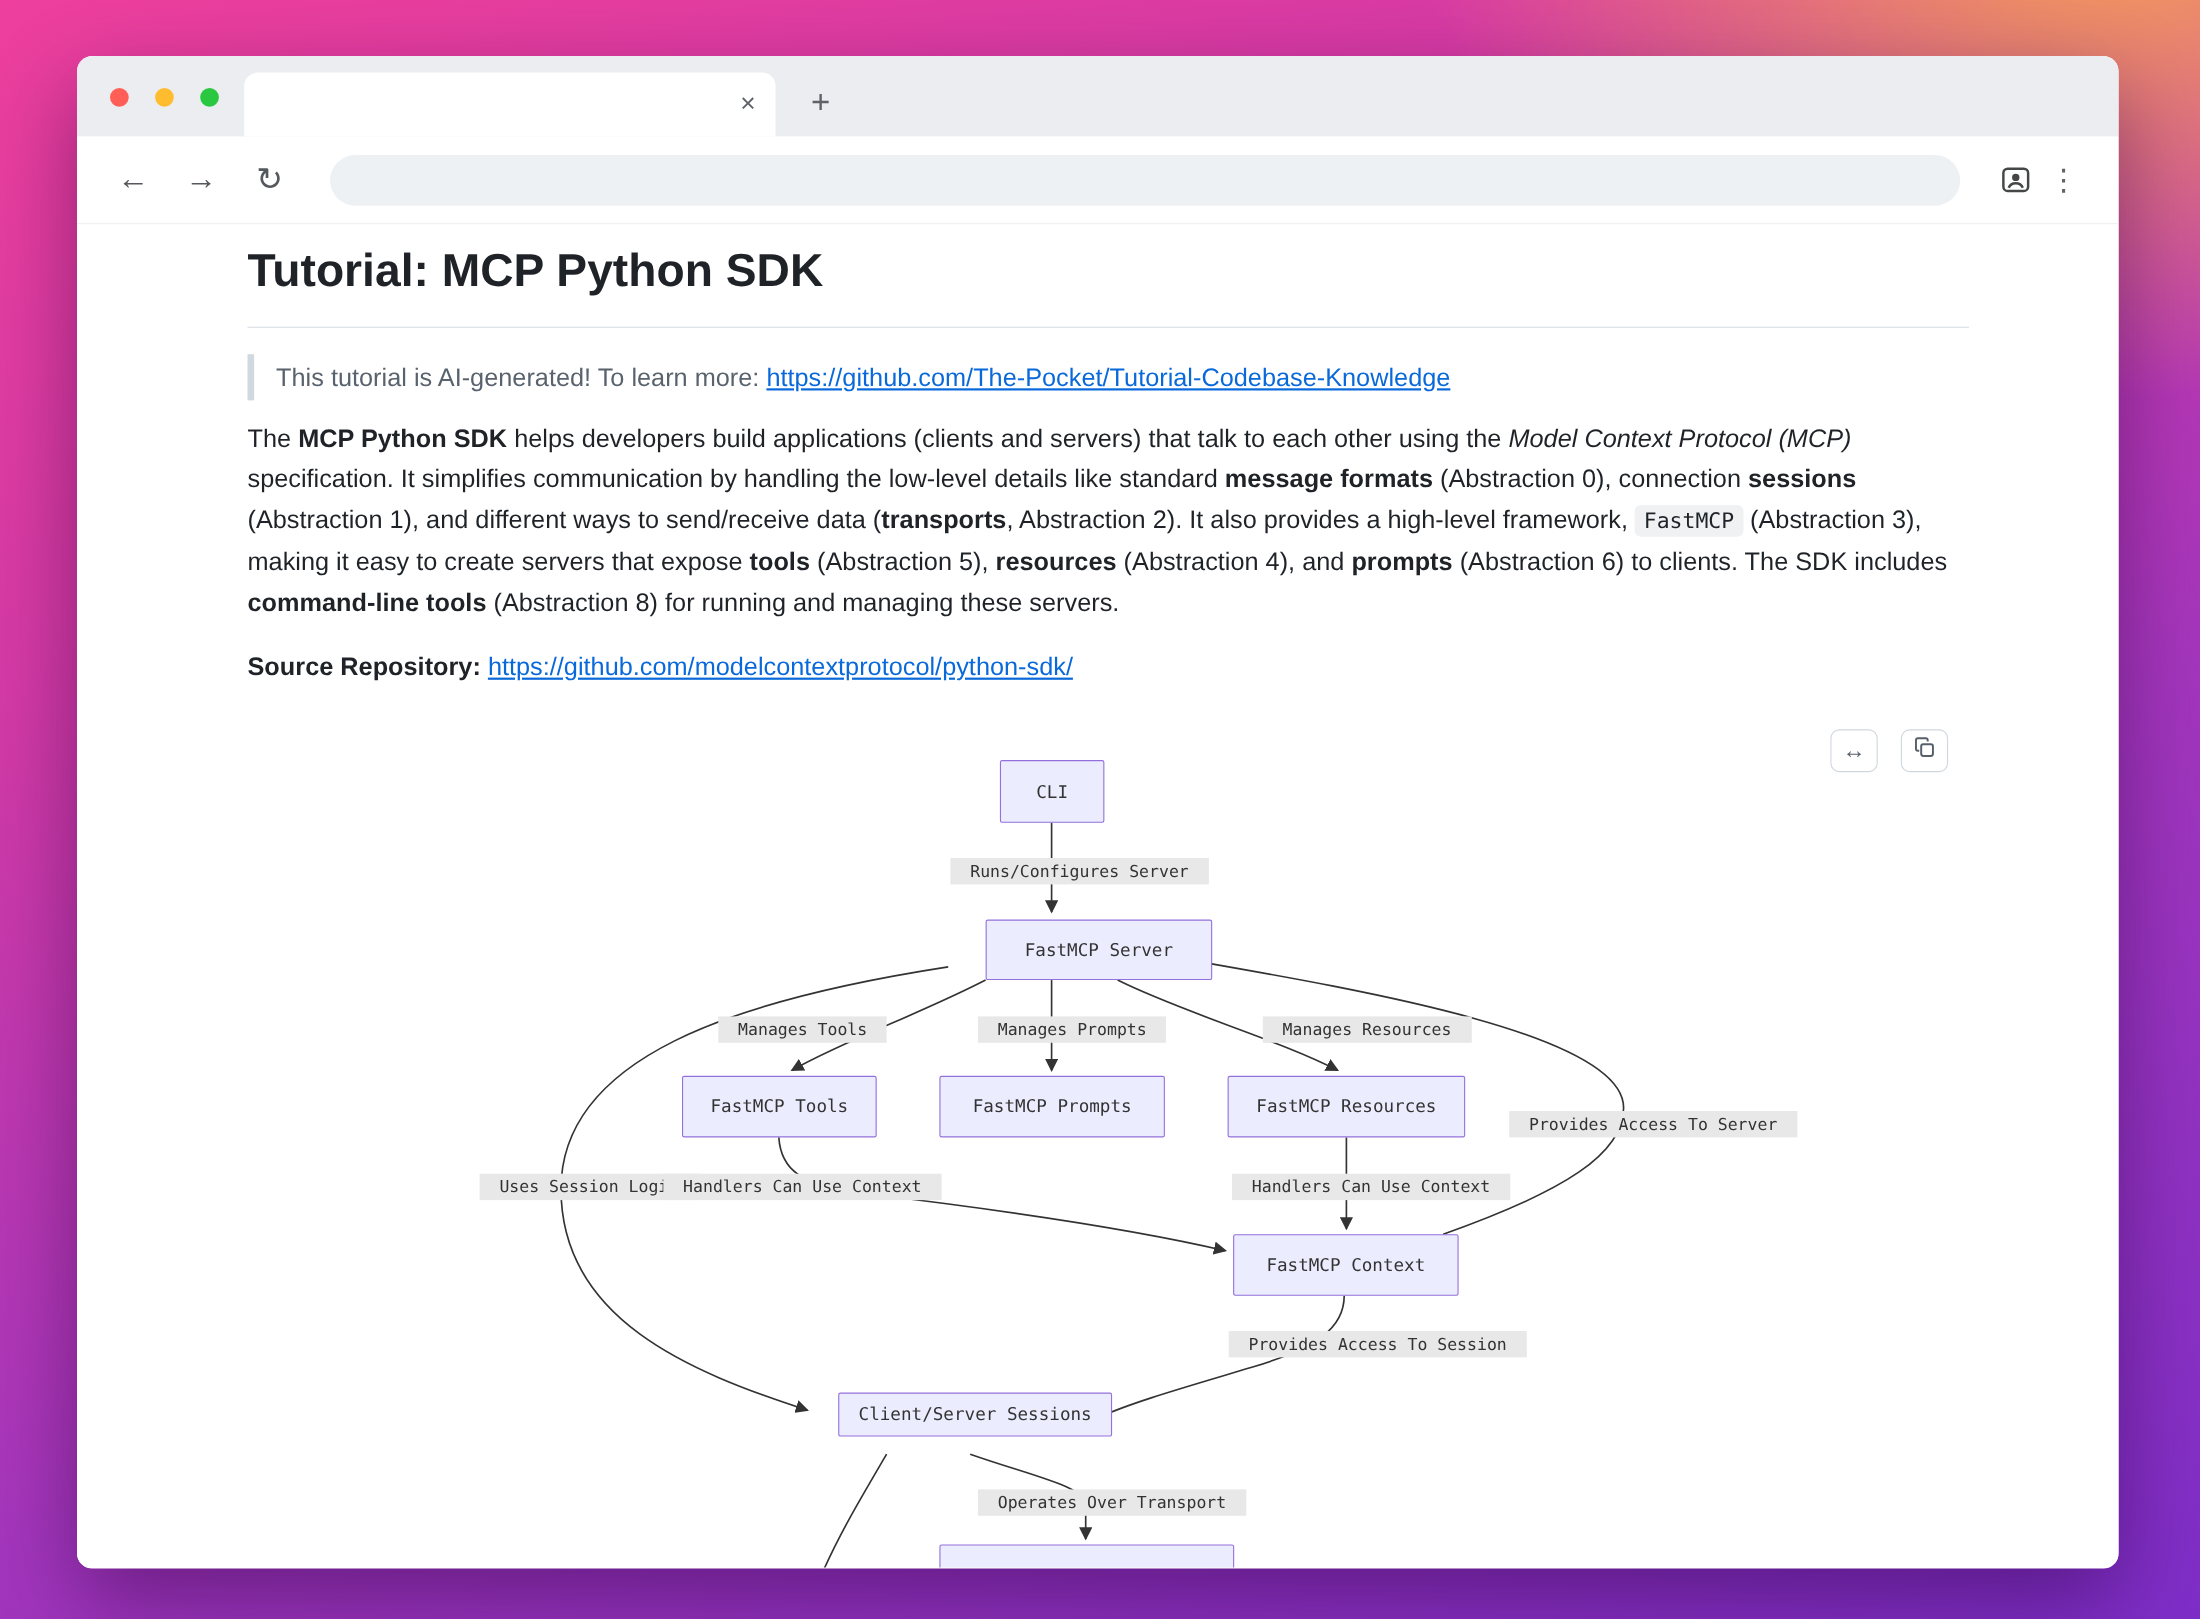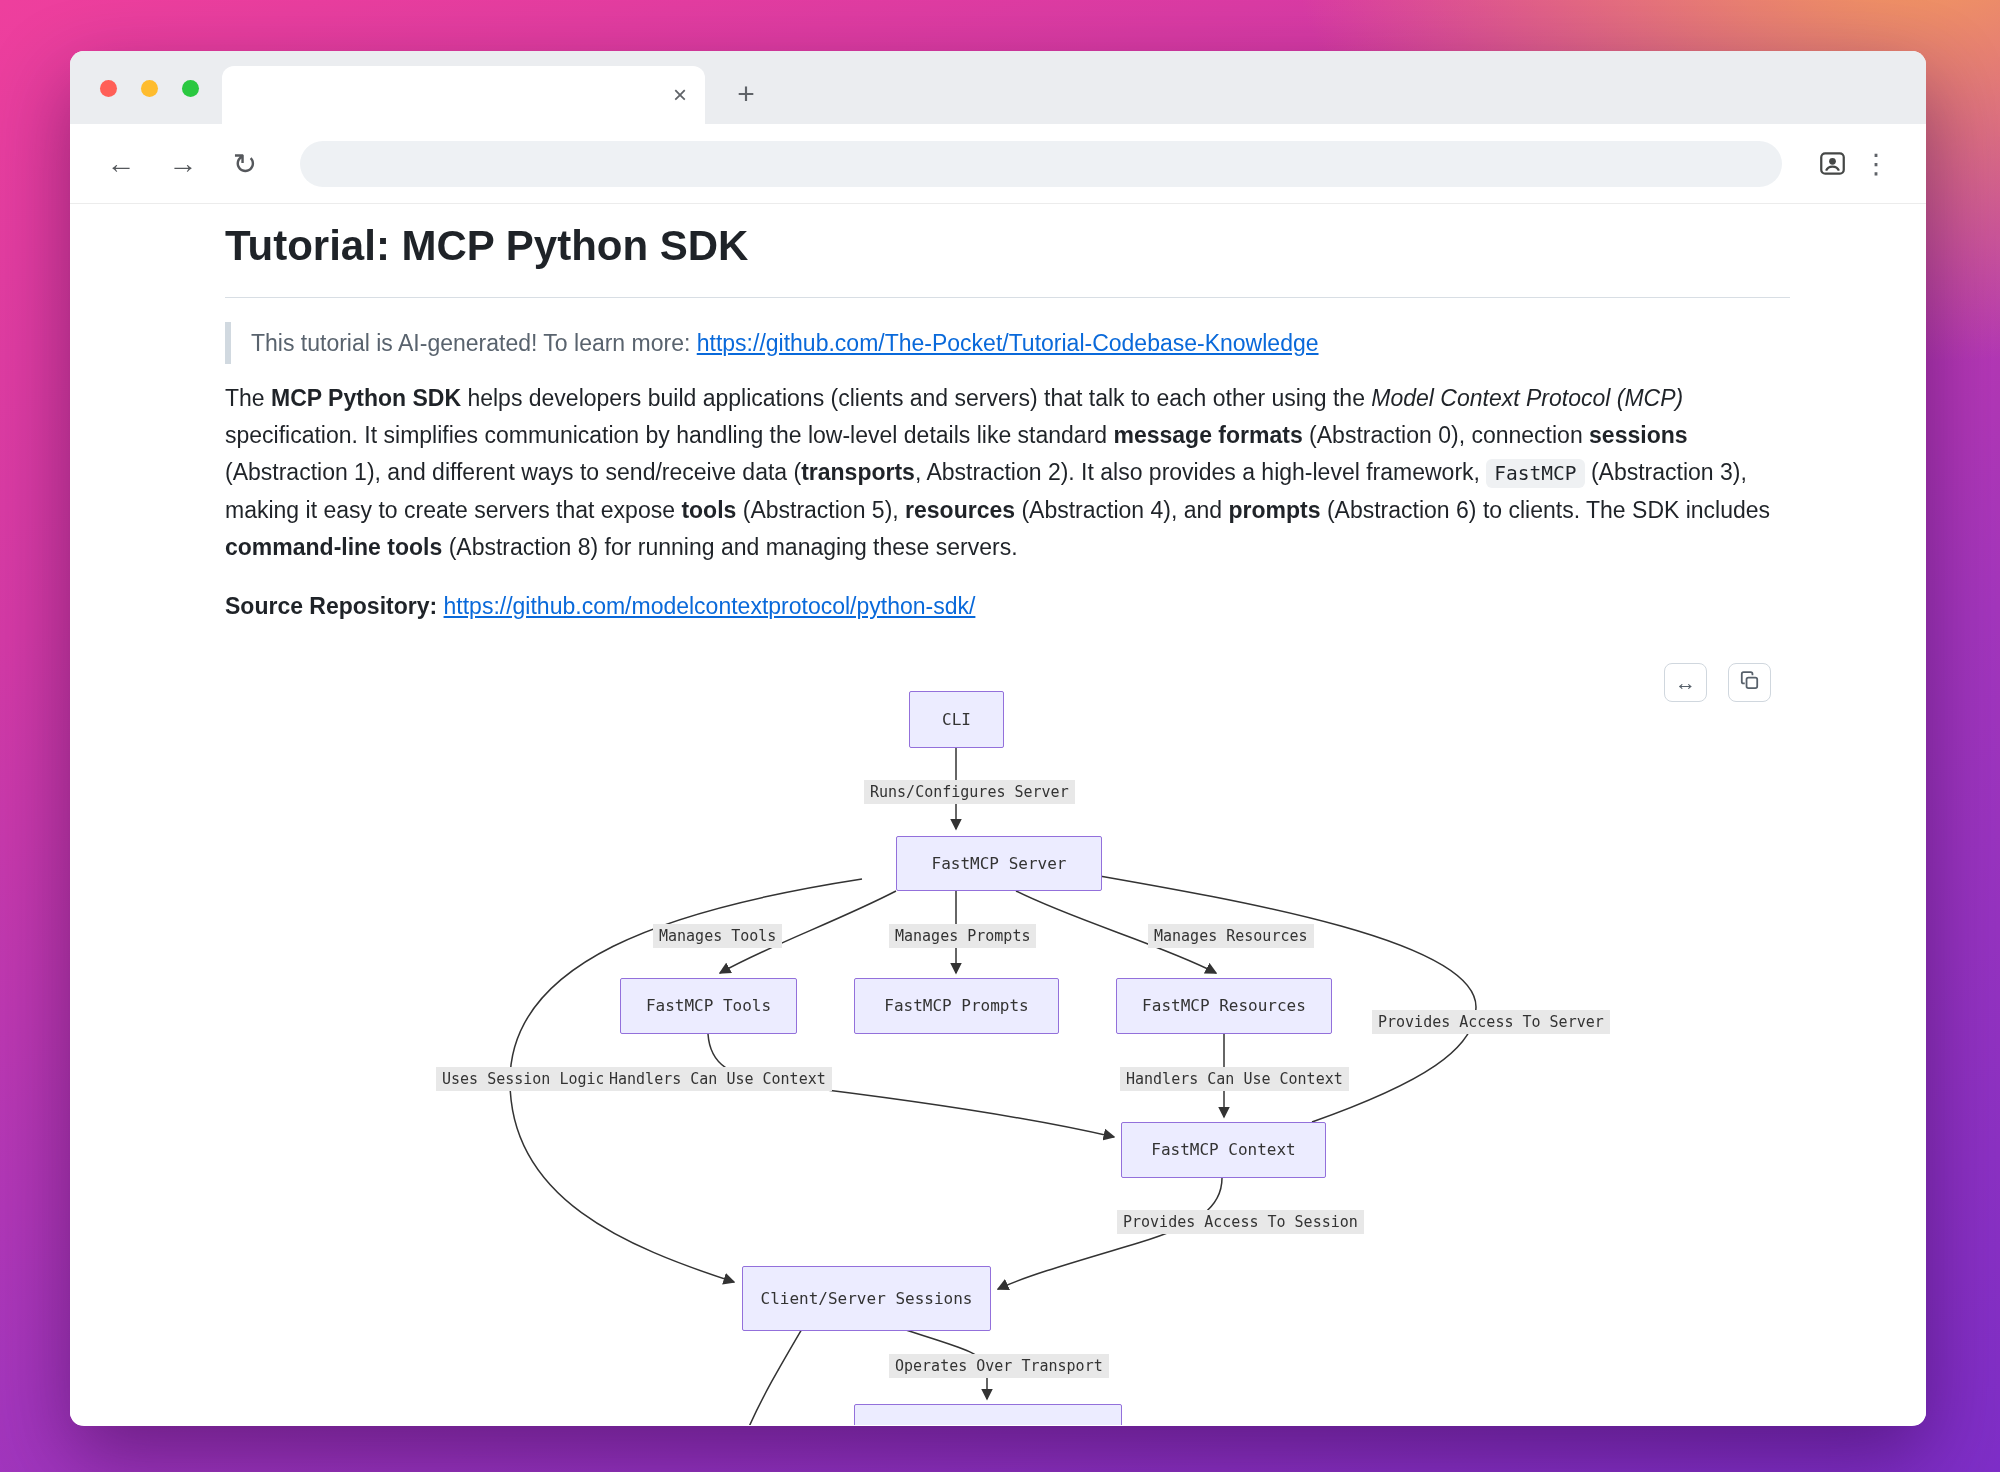--- a/index.html
+++ b/index.html
@@ -64,21 +64,21 @@
   
   .diagram{position:relative;margin-top:26px;height:776px;width:100%;overflow:hidden;}
   .edges{position:absolute;left:0;top:0;}
   .node{
     position:absolute;background:#ECECFF;border:1.5px solid #9370DB;border-radius:2px;
     display:flex;align-items:center;justify-content:center;box-sizing:border-box;
     font-family:"DejaVu Sans Mono",monospace;font-size:16px;color:#333;
   }
   .elabel{
     position:absolute;background:#e8e8e8;color:#333;white-space:nowrap;
-    font-family:"DejaVu Sans Mono",monospace;font-size:15px;padding:3px 6px;
+    font-family:"DejaVu Sans Mono",monospace;font-size:15px;padding:3px 18px;
   }
   .dg-btn{
     position:absolute;top:12px;width:41px;height:37px;border:1px solid #d0d7de;border-radius:8px;
     background:#fff;display:flex;align-items:center;justify-content:center;color:#57606a;
   }
   .dg-btn .glyph{font-size:21px;line-height:1;}
 </style>
 </head>
 <body>
 
@@ -160,21 +160,21 @@
       <div class="elabel" style="left:1050px;top:416px;">Handlers Can Use Context</div>
       <div class="elabel" style="left:1047px;top:559px;">Provides Access To Session</div>
       <div class="elabel" style="left:819px;top:703px;">Operates Over Transport</div>
 
       <div class="node" style="left:839px;top:40px;width:95px;height:57px;">CLI</div>
       <div class="node" style="left:792px;top:185px;width:206px;height:55px;margin-left:34px;">FastMCP Server</div>
       <div class="node" style="left:550px;top:327px;width:177px;height:56px;">FastMCP Tools</div>
       <div class="node" style="left:784px;top:327px;width:205px;height:56px;">FastMCP Prompts</div>
       <div class="node" style="left:1046px;top:327px;width:216px;height:56px;">FastMCP Resources</div>
       <div class="node" style="left:1051px;top:471px;width:205px;height:56px;">FastMCP Context</div>
-      <div class="node" style="left:672px;top:615px;width:249px;height:65px;">Client/Server Sessions</div>
+      <div class="node" style="left:692px;top:615px;width:249px;height:40px;">Client/Server Sessions</div>
       <div class="node" style="left:784px;top:753px;width:268px;height:60px;"></div>
 
       <div class="dg-btn" style="left:1594px;">
         <span class="glyph">↔</span>
       </div>
       <div class="dg-btn" style="left:1658px;">
         <span>
           <svg width="19" height="19" viewBox="0 0 16 16" fill="none" stroke="#57606a" stroke-width="1.5">
             <rect x="5.5" y="5.5" width="9" height="9" rx="1.6"></rect>
             <path d="M10.5 3.5v-1c0-.8-.7-1.5-1.5-1.5H3c-.8 0-1.5.7-1.5 1.5V9c0 .8.7 1.5 1.5 1.5h1"></path>

